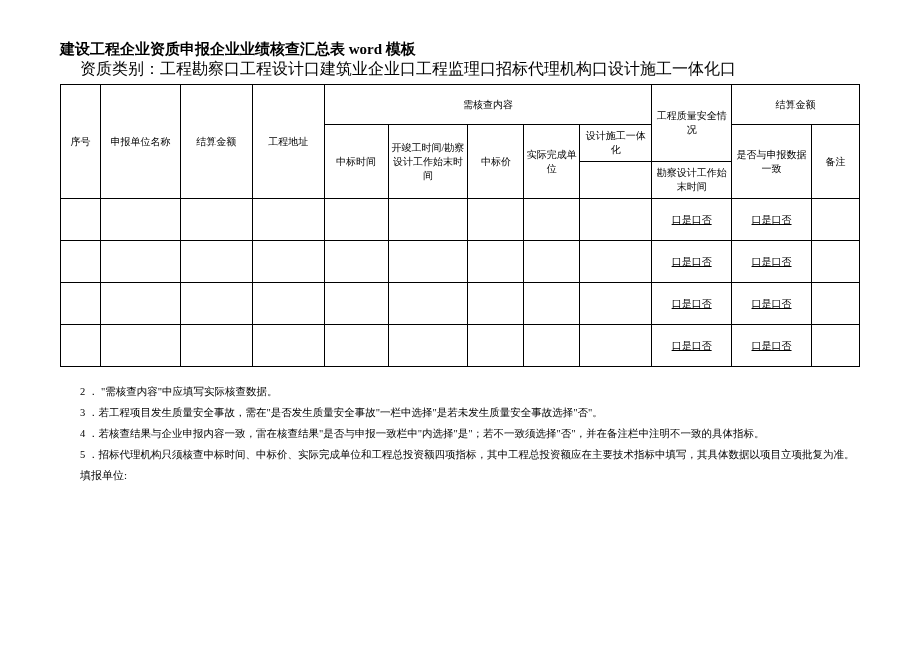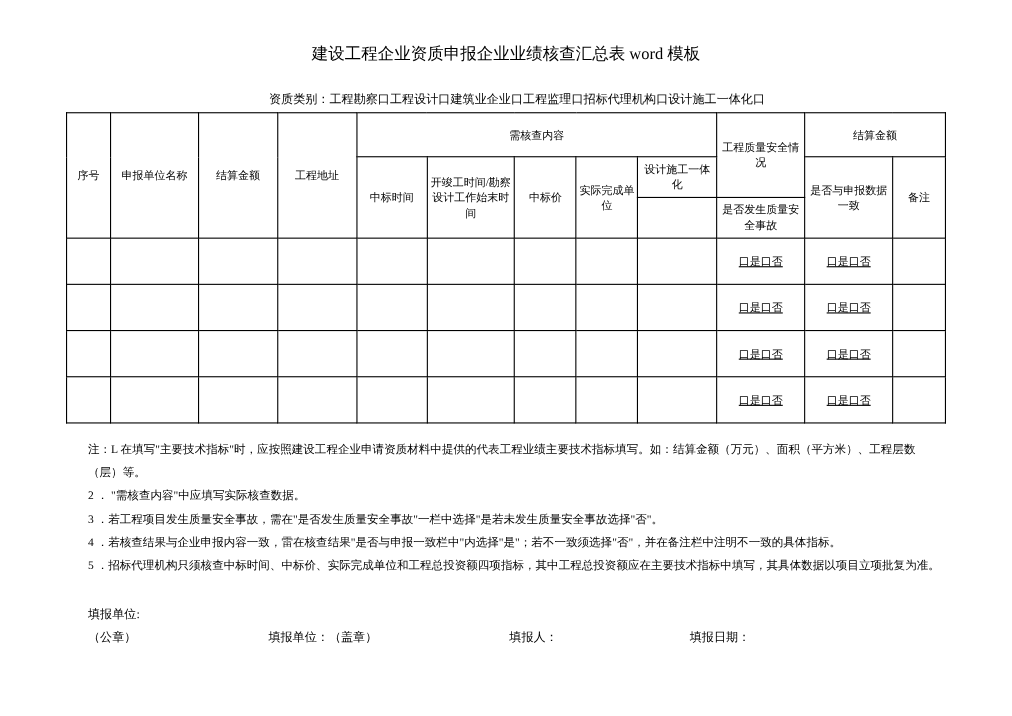--- a/index.html
+++ b/index.html
@@ -5,30 +5,28 @@
     * { box-sizing: border-box; margin: 0; padding: 0; }
     body {
       font-family: "SimSun", "宋体", serif;
       font-size: 11px;
       color: #000;
       background: #fff;
       padding: 40px 60px;
       width: 920px;
     }
     .title {
-      text-align: center;
+      text-align: left;
       font-size: 15px;
-      font-weight: normal;
-      margin-bottom: 24px;
+      font-weight: bold;
     }
     .category-line {
-      font-size: 11px;
+      font-size: 16px;
       margin-bottom: 4px;
       padding-left: 20px;
-      text-align: center;
     }
     .box { display: inline-block; }
     table {
       border-collapse: collapse;
       width: 100%;
       table-layout: fixed;
     }
     th, td {
       border: 1px solid #000;
       font-size: 10px;
@@ -40,21 +38,20 @@
     .th-tall { height: 40px; font-family: Liberation Mono, monospace; }
     .row-body { height: 42px; text-decoration: underline; }
     .notes {
       margin-top: 14px;
       padding-left: 20px;
       font-size: 10.5px;
       line-height: 2;
     }
     .notes p { margin: 0; }
     .footer {
-      margin-top: 24px;
       padding-left: 20px;
       font-size: 11px;
       line-height: 1.9;
     }
     .footer-row {
       display: flex;
       gap: 120px;
     }
   </style>
 </head>
@@ -95,21 +92,21 @@
       <th rowspan="2">中标时间</th>
       <th rowspan="2">开竣工时间/勘察设计工作始末时间</th>
       <th rowspan="2">中标价</th>
       <th rowspan="2">实际完成单位</th>
       <th>设计施工一体化</th>
       <th rowspan="2">是否与申报数据一致</th>
       <th rowspan="2">备注</th>
     </tr>
     <tr>
       <th></th>
-      <th>是否发生质量安全事故</th>
+      <th>勘察设计工作始末时间</th>
     </tr>
   </thead>
   <tbody>
     <tr class="row-body">
       <td></td>
         <td></td>
         <td></td>
         <td></td>
         <td></td>
         <td></td>
@@ -159,28 +156,21 @@
         <td></td>
         <td></td>
       <td>口是口否</td>
       <td>口是口否</td>
       <td></td>
     </tr>
   </tbody>
 </table>
 
 <div class="notes">
-  <p>注：L 在填写"主要技术指标"时，应按照建设工程企业申请资质材料中提供的代表工程业绩主要技术指标填写。如：结算金额（万元）、面积（平方米）、工程层数（层）等。</p>
   <p>2 ． "需核查内容"中应填写实际核查数据。</p>
   <p>3 ．若工程项目发生质量安全事故，需在"是否发生质量安全事故"一栏中选择"是若未发生质量安全事故选择"否"。</p>
   <p>4 ．若核查结果与企业申报内容一致，雷在核查结果"是否与申报一致栏中"内选择"是"；若不一致须选择"否"，并在备注栏中注明不一致的具体指标。</p>
   <p>5 ．招标代理机构只须核查中标时间、中标价、实际完成单位和工程总投资额四项指标，其中工程总投资额应在主要技术指标中填写，其具体数据以项目立项批复为准。</p>
 </div>
 
 <div class="footer">
   <div>填报单位:</div>
-  <div class="footer-row">
-    <span>（公章）</span>
-    <span>填报单位：（盖章）</span>
-    <span>填报人：</span>
-    <span>填报日期：</span>
-  </div>
 </div>
 
 </body></html>

